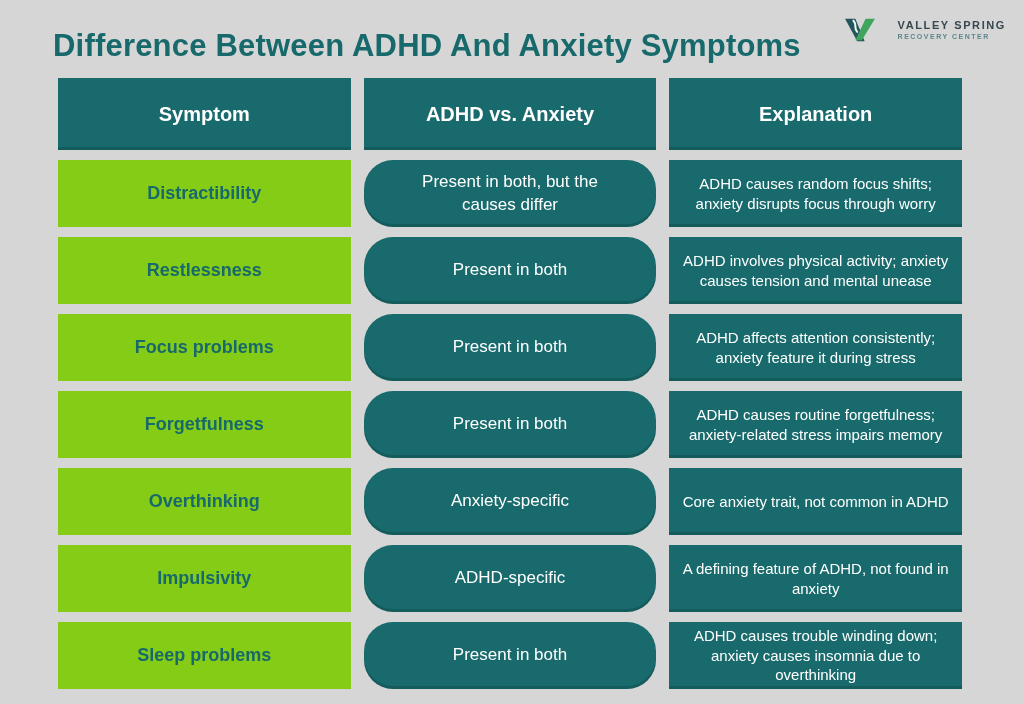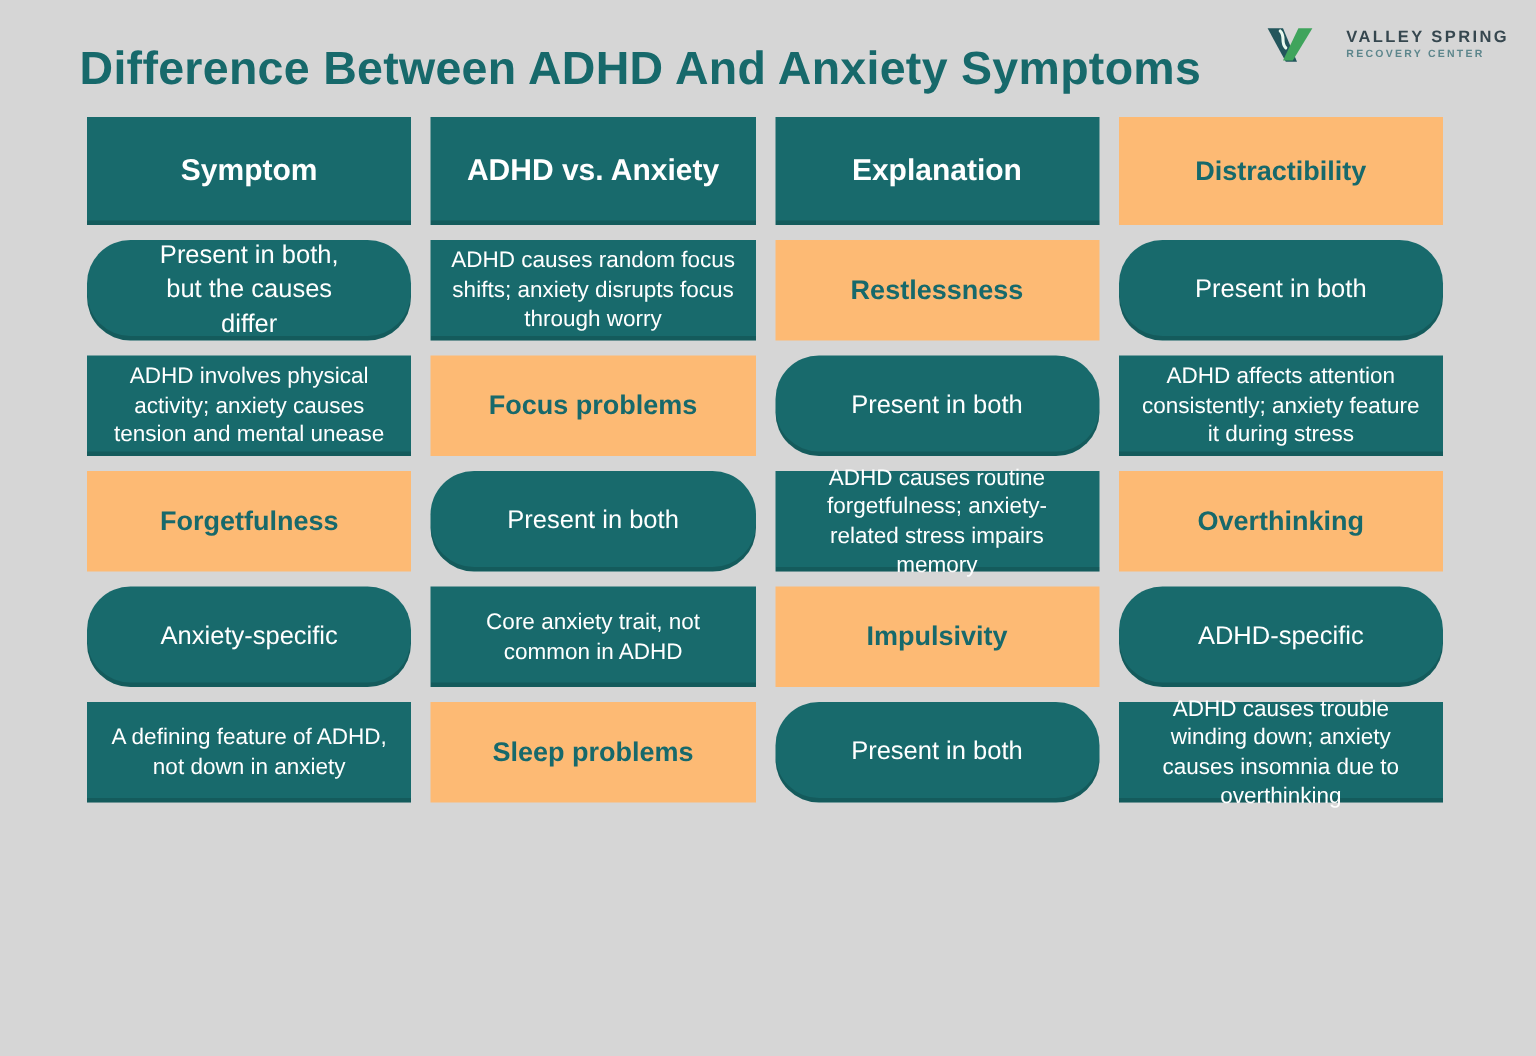--- a/index.html
+++ b/index.html
@@ -46,21 +46,21 @@
     font-size: 7px;
     font-weight: bold;
     color: #5d868c;
     letter-spacing: 1.5px;
     margin-top: 2px;
     white-space: nowrap;
   }
   .table-grid {
     margin: 14px 62px 12px 58px;
     display: grid;
-    grid-template-columns: repeat(4, 1fr);
+    grid-template-columns: repeat(3, 1fr);
     grid-template-rows: 72px;
     grid-auto-rows: 67px;
     gap: 10px 13px;
   }
   .hcell {
     background: #186a6c;
     color: #ffffff;
     font-weight: bold;
     font-size: 20px;
     display: flex;
@@ -68,21 +68,21 @@
     justify-content: center;
     box-shadow: inset 0 -3px 0 rgba(0,0,0,0.14);
   }
   .cell {
     display: flex;
     align-items: center;
     justify-content: center;
     text-align: center;
   }
   .cell-symptom {
-    background: #fdba74;
+    background: #84cc16;
     color: #17696b;
     font-weight: bold;
     font-size: 18px;
   }
   .cell-teal {
     background: #186a6c;
     color: #ffffff;
     box-shadow: inset 0 -3px 0 rgba(0,0,0,0.14);
   }
   .cell-comparison {
@@ -138,20 +138,20 @@
   <div class="cell cell-symptom">Forgetfulness</div>
   <div class="cell cell-teal cell-comparison">Present in both</div>
   <div class="cell cell-teal cell-explanation">ADHD causes routine forgetfulness; anxiety-related stress impairs memory</div>
 
   <div class="cell cell-symptom">Overthinking</div>
   <div class="cell cell-teal cell-comparison">Anxiety-specific</div>
   <div class="cell cell-teal cell-explanation">Core anxiety trait, not common in ADHD</div>
 
   <div class="cell cell-symptom">Impulsivity</div>
   <div class="cell cell-teal cell-comparison">ADHD-specific</div>
-  <div class="cell cell-teal cell-explanation">A defining feature of ADHD, not down in anxiety</div>
+  <div class="cell cell-teal cell-explanation">A defining feature of ADHD, not found in anxiety</div>
 
   <div class="cell cell-symptom">Sleep problems</div>
   <div class="cell cell-teal cell-comparison">Present in both</div>
   <div class="cell cell-teal cell-explanation">ADHD causes trouble winding down; anxiety causes insomnia due to overthinking</div>
 </div>
 
 </div>
 
 </body></html>

